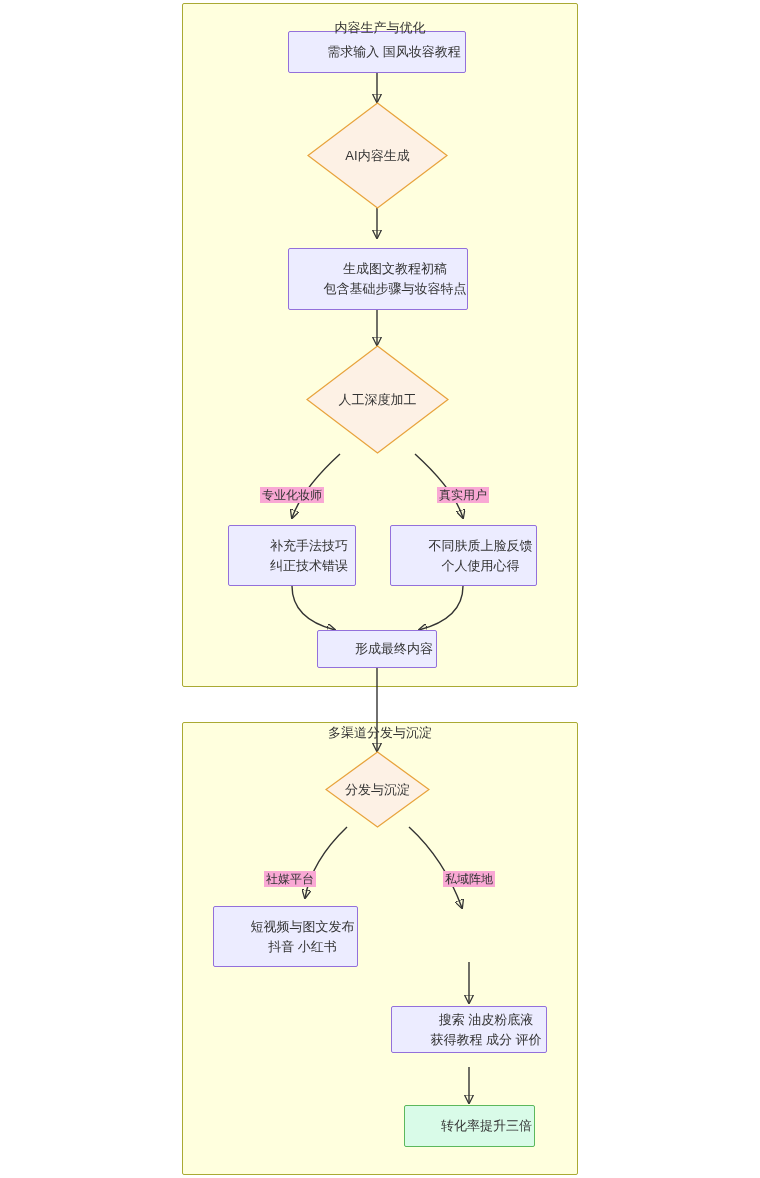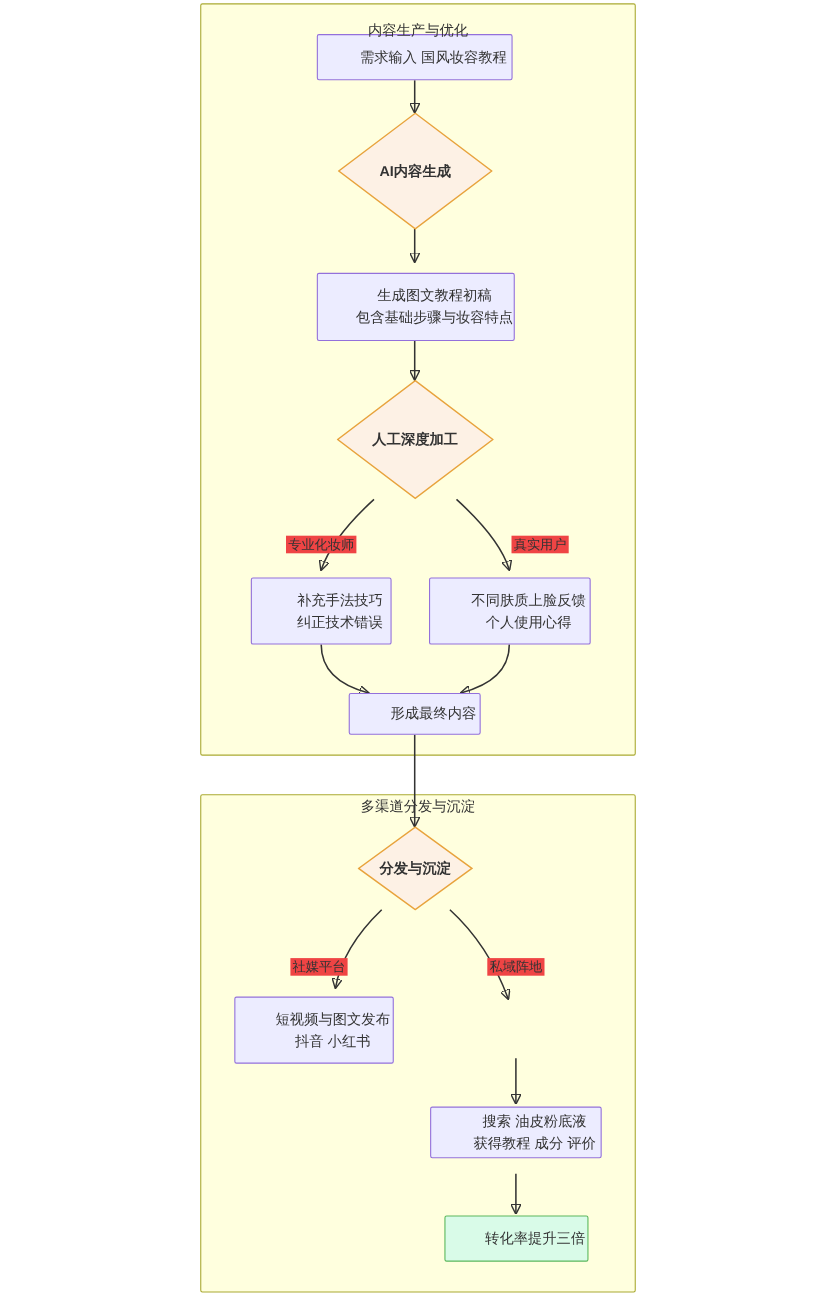--- a/index.html
+++ b/index.html
@@ -70,21 +70,20 @@
     border: 1px solid #5cb85c;
     border-radius: 2px;
     color: #333333;
     font-size: 13px;
     line-height: 20px;
   }
 
   .diamond-wrap {
     position: absolute;
     z-index: 5;
-    font-weight: bold;
   }
   .diamond-shape {
     position: absolute;
     left: 0; top: 0;
     width: 100%;
     height: 100%;
   }
   .diamond-label {
     position: absolute;
     left: 0;
@@ -94,21 +93,21 @@
     text-align: center;
     font-size: 13px;
     color: #333333;
     white-space: nowrap;
   }
 
   .edge-label {
     position: absolute;
     font-size: 12px;
     color: #333333;
-    background: #ef4444;
+    background: #f9a8d4;
     padding: 1px 2px;
     white-space: nowrap;
     transform: translateX(-50%);
     z-index: 7;
     line-height: 14px;
   }
 
   svg.edges {
     position: absolute;
     left: 0; top: 0;
@@ -180,21 +179,21 @@
 
   <div class="diamond-wrap" style="left:306px; top:345px; width:143px; height:109px;">
     <svg class="diamond-shape" viewBox="0 0 143 109" preserveAspectRatio="none">
       <polygon points="71.5,1 142,54.5 71.5,108 1,54.5" fill="#fdf1e5" stroke="#e8a33d" stroke-width="1.3"></polygon>
     </svg>
     <div class="diamond-label">人工深度加工</div>
   </div>
 
   <div class="edge-label" style="left:292px; top:487px;">专业化妆师</div>
 
-  <div class="edge-label" style="left:463px; top:487px;margin-left:28px;">真实用户</div>
+  <div class="edge-label" style="left:463px; top:487px;">真实用户</div>
 
   <div class="node rect" style="left:228px; top:525px; width:128px; height:61px;">
     <span class="line">补充手法技巧</span>
     <span class="line">纠正技术错误</span>
   </div>
 
   <div class="node rect" style="left:390px; top:525px; width:147px; height:61px;">
     <span class="line">不同肤质上脸反馈</span>
     <span class="line">个人使用心得</span>
   </div>

